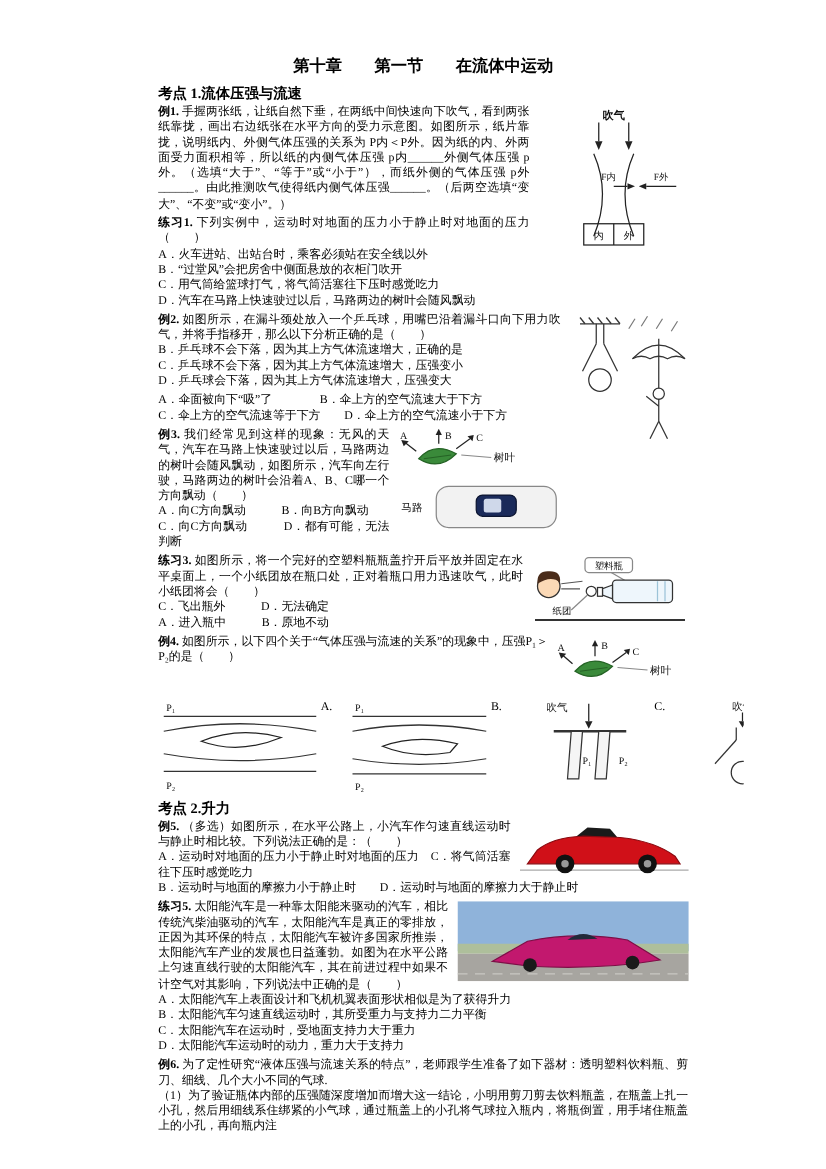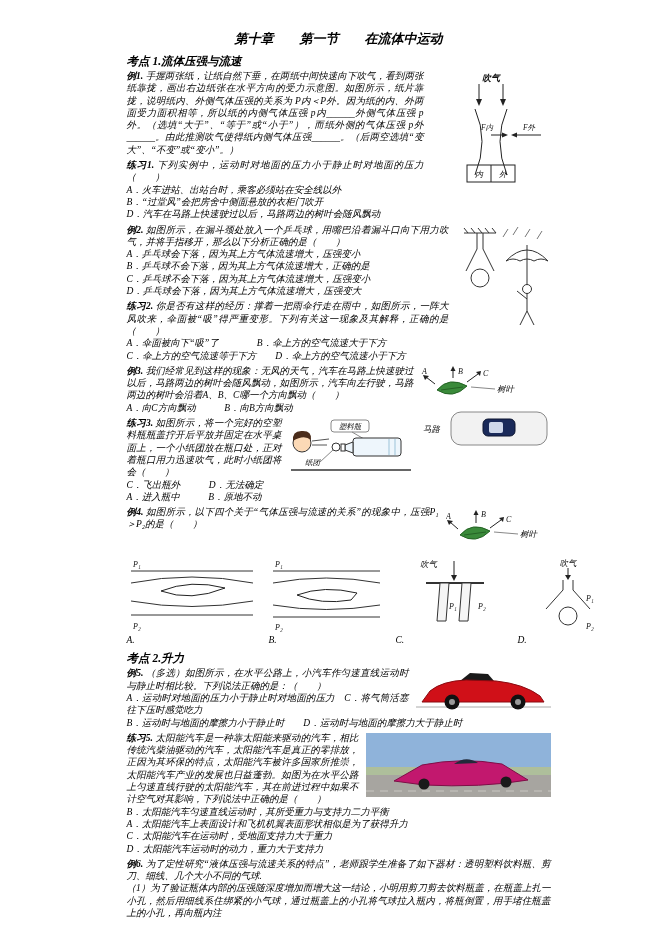--- a/index.html
+++ b/index.html
@@ -1,33 +1,33 @@
 <!DOCTYPE html>
 <html><head>
 <meta charset="utf-8">
 <style>
   * { box-sizing: border-box; }
   html,body { margin:0; padding:0; background:#ffffff; }
   .page {
     position:relative; width:528px; height:935px; margin:0 auto; background:#fff;
     color:#000; font-family:"Liberation Serif","DejaVu Serif",serif;
-    font-size:9.5px; line-height:12.3px; padding:30px 44px 10px 60px;
-    overflow:hidden; text-align:justify;font-style:italic;
+    font-size:9.5px; line-height:12.3px; padding:44px 44px 10px 60px;
+    overflow:hidden; text-align:justify;
   }
   h1.title { font-size:13px; line-height:17px; font-weight:bold; text-align:center; margin:0 0 7px 0; }
   h2.kp { font-size:11.5px; line-height:14px; font-weight:bold; margin:3px 0 2px 0; }
   section.block { margin:0 0 3px 0; }
   p.para { margin:0; }
   .lbl { font-weight:bold; }
   .opt { margin:0; }
   figure { margin:0; }
   .fl { float:right; margin:1px 0 2px 7px; }
   .minh48 { min-height:48px; }
   .figrow { display:flex; gap:12px; margin:3px 0 5px 0; }
-  .cell { display:flex; flex-direction:column; }
+  .cell { display:flex; flex-direction:row; }
   .celllbl { margin-top:1px; font-size:9.5px; }
   svg { display:block; }
   svg text { font-family:"Liberation Serif","DejaVu Serif",serif; fill:#111; }
 </style>
 </head>
 <body>
 
 <div class="page">
 
   <h1 class="title">第十章　　第一节　　在流体中运动</h1>
@@ -62,20 +62,21 @@
     </p>
   </section>
 
   <section class="block">
     <p class="para">
       <span class="lbl">练习1.</span>
       <span>下列实例中，运动时对地面的压力小于静止时对地面的压力（　　）</span>
     </p>
     <div class="opt">A．火车进站、出站台时，乘客必须站在安全线以外</div>
     <div class="opt">B．“过堂风”会把房舍中侧面悬放的衣柜门吹开</div>
+    <div class="opt">C．用气筒给篮球打气，将气筒活塞往下压时感觉吃力</div>
     <div class="opt">D．汽车在马路上快速驶过以后，马路两边的树叶会随风飘动</div>
   </section>
 
   <section class="block">
     <figure class="fl">
       <svg width="95" height="104" viewBox="0 0 95 104">
         <line x1="8" y1="8" x2="40" y2="8" stroke="#333"></line>
         <line x1="12" y1="8" x2="8" y2="3" stroke="#333"></line>
         <line x1="19" y1="8" x2="15" y2="3" stroke="#333"></line>
         <line x1="26" y1="8" x2="22" y2="3" stroke="#333"></line>
@@ -97,31 +98,26 @@
         <line x1="71" y1="68" x2="71" y2="86" stroke="#333"></line>
         <line x1="71" y1="86" x2="64" y2="100" stroke="#333"></line>
         <line x1="71" y1="86" x2="78" y2="100" stroke="#333"></line>
         <line x1="71" y1="74" x2="61" y2="66" stroke="#333"></line>
       </svg>
     </figure>
     <p class="para">
       <span class="lbl">例2.</span>
       <span>如图所示，在漏斗颈处放入一个乒乓球，用嘴巴沿着漏斗口向下用力吹气，并将手指移开，那么以下分析正确的是（　　）</span>
     </p>
-    <div class="opt">A．乒乓球会下落，因为其上方气体流速增大，压强变小</div>
     <div class="opt">B．乒乓球不会下落，因为其上方气体流速增大，正确的是</div>
     <div class="opt">C．乒乓球不会下落，因为其上方气体流速增大，压强变小</div>
     <div class="opt">D．乒乓球会下落，因为其上方气体流速增大，压强变大</div>
   </section>
 
   <section class="block">
-    <p class="para">
-      <span class="lbl">练习2.</span>
-      <span>你是否有这样的经历：撑着一把雨伞行走在雨中，如图所示，一阵大风吹来，伞面被“吸”得严重变形。下列有关这一现象及其解释，正确的是（　　）</span>
-    </p>
     <div class="opt">A．伞面被向下“吸”了　　　　B．伞上方的空气流速大于下方</div>
     <div class="opt">C．伞上方的空气流速等于下方　　D．伞上方的空气流速小于下方</div>
   </section>
 
   <section class="block">
     <figure class="fl">
       <svg width="130" height="82" viewBox="0 0 130 82">
         <path d="M16,24 Q28,10 46,20 Q32,34 16,24 Z" fill="#3a8a3a" stroke="#256325"></path>
         <line x1="20" y1="24" x2="42" y2="21" stroke="#256325"></line>
         <line x1="32" y1="12" x2="32" y2="3" stroke="#222"></line>
@@ -139,20 +135,21 @@
         <rect x="30" y="46" width="96" height="33" rx="10" fill="#f2f2f2" stroke="#888"></rect>
         <rect x="62" y="53" width="32" height="17" rx="5" fill="#1a2a5a" stroke="#0c1530"></rect>
         <rect x="68" y="56" width="14" height="11" rx="2" fill="#cfd8ea"></rect>
       </svg>
     </figure>
     <p class="para">
       <span class="lbl">例3.</span>
       <span>我们经常见到这样的现象：无风的天气，汽车在马路上快速驶过以后，马路两边的树叶会随风飘动，如图所示，汽车向左行驶，马路两边的树叶会沿着A、B、C哪一个方向飘动（　　）</span>
     </p>
     <div class="opt">A．向C方向飘动　　　B．向B方向飘动</div>
+    <div class="opt">C．向C方向飘动　　　D．都有可能，无法判断</div>
   </section>
 
   <section class="block">
     <figure class="fl">
       <svg width="125" height="56" viewBox="0 0 125 56">
         <circle cx="13" cy="25" r="9" fill="#fbd9b6" stroke="#333"></circle>
         <path d="M4,23 Q3,12 14,13 Q23,13 22,22 Q15,16 4,23 Z" fill="#4a2c1a"></path>
         <line x1="23" y1="23" x2="40" y2="21" stroke="#555"></line>
         <line x1="23" y1="27" x2="38" y2="27" stroke="#555"></line>
         <rect x="42" y="2" width="38" height="12" rx="3" fill="#fff" stroke="#888"></rect>
@@ -289,22 +286,22 @@
         <path d="M28,48 L56,32 Q96,24 136,31 L162,47 Q115,55 58,52 Z" fill="#c2186e" stroke="#7e0e47"></path>
         <path d="M88,31 Q100,22 112,30 Z" fill="#222a3a"></path>
         <circle cx="58" cy="51" r="5.5" fill="#1a1a1a"></circle>
         <circle cx="140" cy="49" r="5.5" fill="#1a1a1a"></circle>
       </svg>
     </figure>
     <p class="para">
       <span class="lbl">练习5.</span>
       <span>太阳能汽车是一种靠太阳能来驱动的汽车，相比传统汽柴油驱动的汽车，太阳能汽车是真正的零排放，正因为其环保的特点，太阳能汽车被许多国家所推崇，太阳能汽车产业的发展也日益蓬勃。如图为在水平公路上匀速直线行驶的太阳能汽车，其在前进过程中如果不计空气对其影响，下列说法中正确的是（　　）</span>
     </p>
+    <div class="opt">A．太阳能汽车上表面设计和飞机机翼表面形状相似是为了获得升力</div>
     <div class="opt">B．太阳能汽车匀速直线运动时，其所受重力与支持力二力平衡</div>
-    <div class="opt">A．太阳能汽车上表面设计和飞机机翼表面形状相似是为了获得升力</div>
     <div class="opt">C．太阳能汽车在运动时，受地面支持力大于重力</div>
     <div class="opt">D．太阳能汽车运动时的动力，重力大于支持力</div>
   </section>
 
   <section class="block">
     <p class="para">
       <span class="lbl">例6.</span>
       <span>为了定性研究“液体压强与流速关系的特点”，老师跟学生准备了如下器材：透明塑料饮料瓶、剪刀、细线、几个大小不同的气球.</span>
     </p>
     <p class="para">（1）为了验证瓶体内部的压强随深度增加而增大这一结论，小明用剪刀剪去饮料瓶盖，在瓶盖上扎一小孔，然后用细线系住绑紧的小气球，通过瓶盖上的小孔将气球拉入瓶内，将瓶倒置，用手堵住瓶盖上的小孔，再向瓶内注</p>

